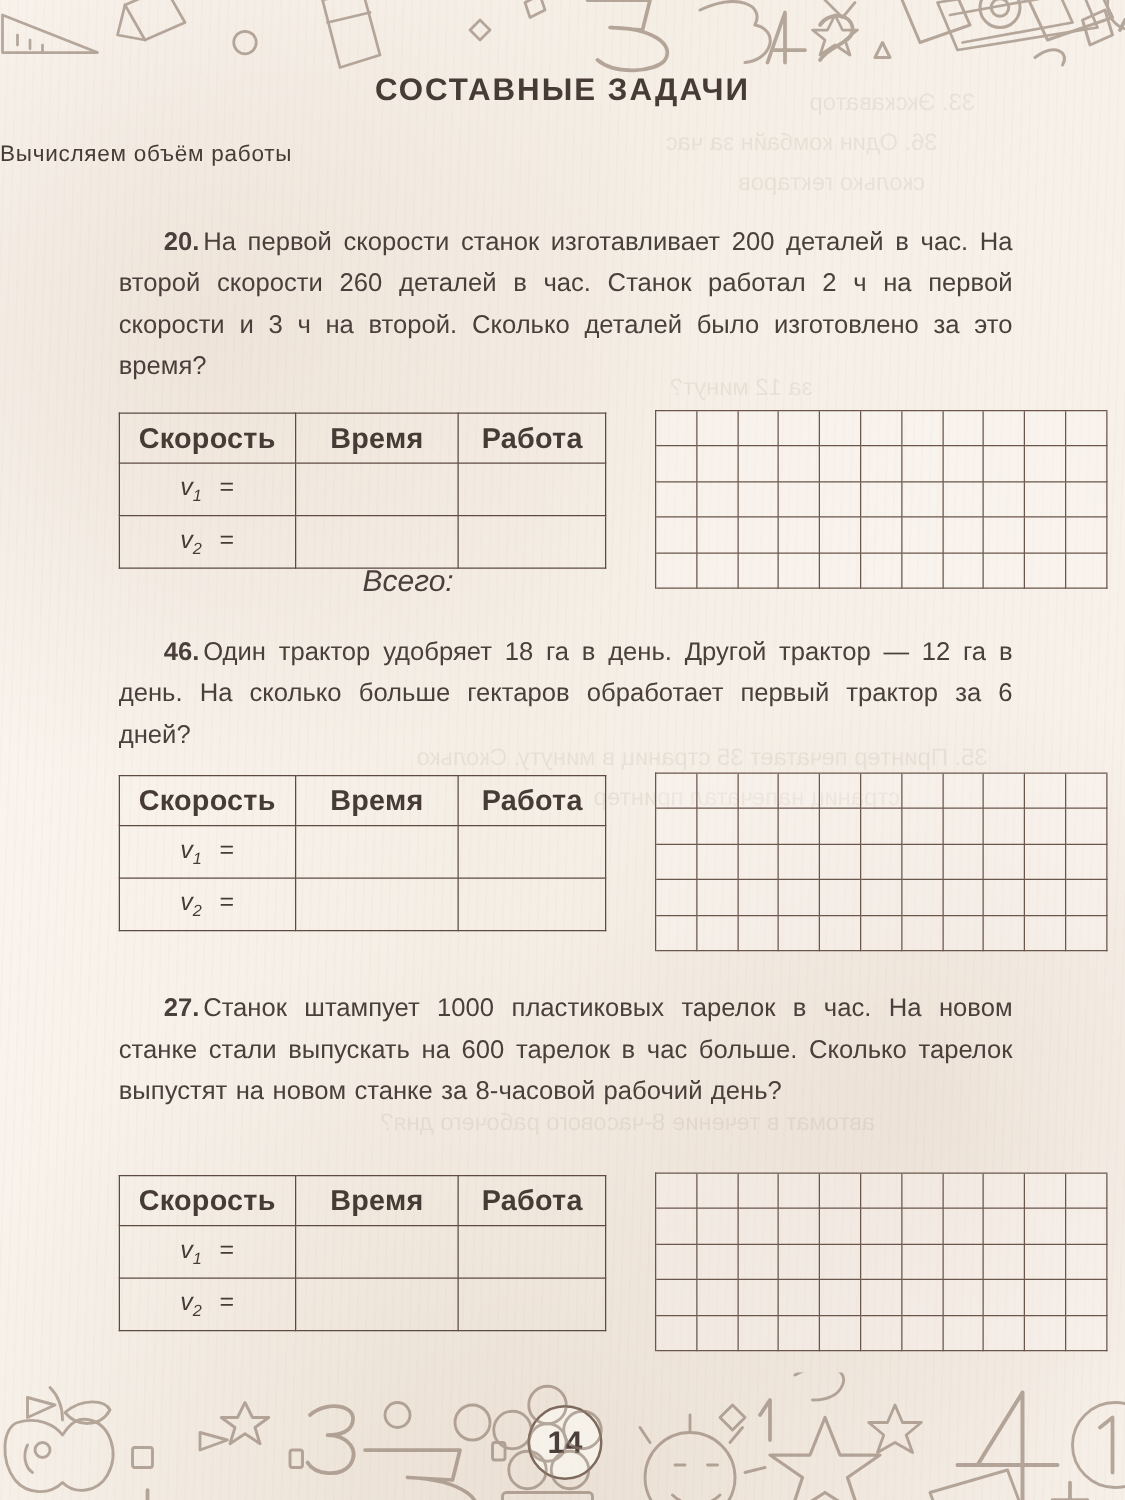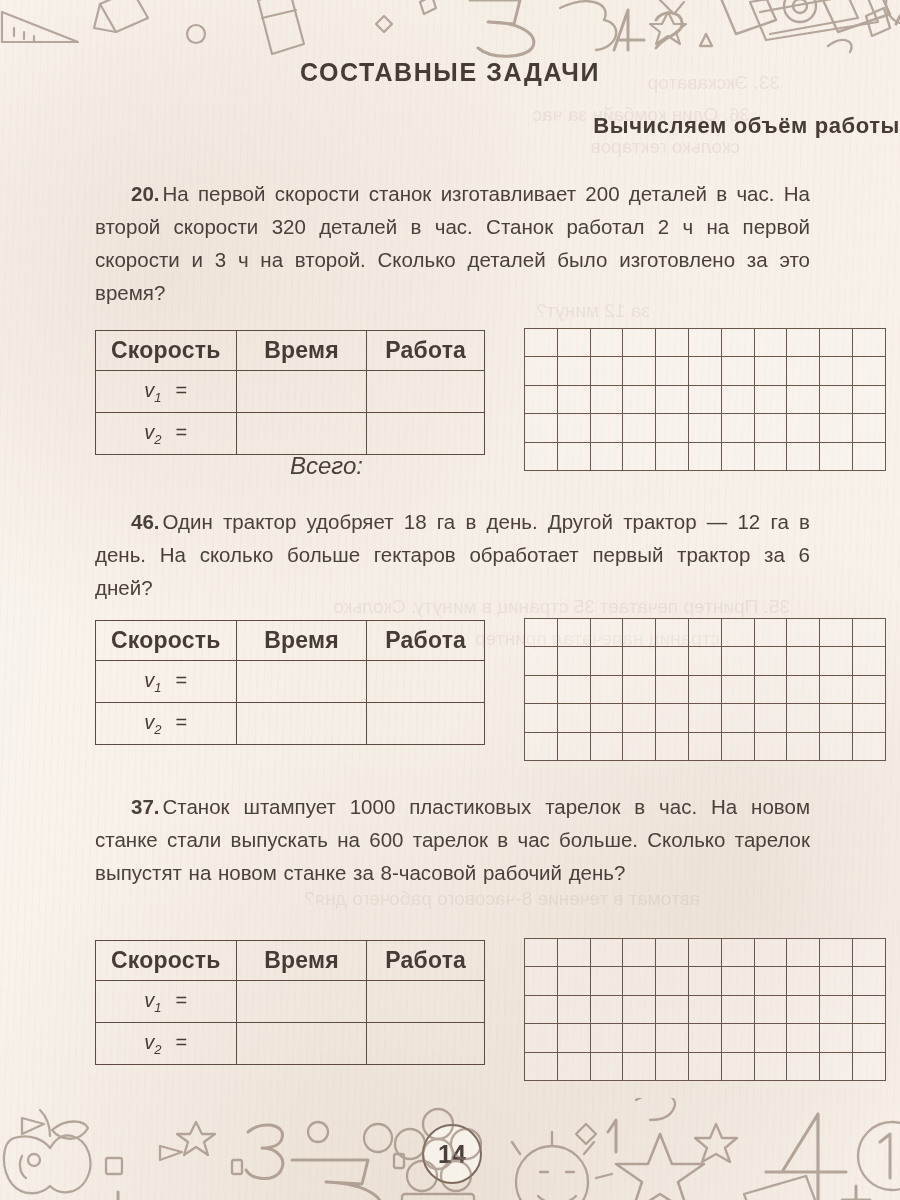--- a/index.html
+++ b/index.html
@@ -71,23 +71,23 @@
     text-align: center;
     font-size: 25px;
     font-weight: bold;
     letter-spacing: 1.6px;
     color: #463b35;
   }
   .page-subtitle {
     position: absolute;
     left: 0; right: 0;
     top: 113px;
-    text-align: right;
-    font-size: 22px;
-    font-weight: bold;
+    text-align: left;
+    font-size: 18px;
+    font-weight: normal;
     letter-spacing: 0.6px;
     color: #463b35;
   }
 
   .problem-text {
     position: absolute;
     left: 95px;
     width: 715px;
     font-size: 20.5px;
     line-height: 33px;
@@ -247,21 +247,21 @@
       <path d="M896 26 L900 18"></path>
     </g>
   </svg>
 
   <div class="content">
 
     <div class="page-title">СОСТАВНЫЕ ЗАДАЧИ</div>
     <div class="page-subtitle">Вычисляем объём работы</div>
 
     <div class="problem-text" style="top:177px;">
-      <span class="num">20.</span><span>На первой скорости станок изготавливает 200 деталей в час. На второй скорости 320 деталей в час. Станок работал 2 ч на первой скорости и 3 ч на второй. Сколько деталей было изготовлено за это время?</span>
+      <span class="num">20.</span><span>На первой скорости станок изготавливает 200 деталей в час. На второй скорости 260 деталей в час. Станок работал 2 ч на первой скорости и 3 ч на второй. Сколько деталей было изготовлено за это время?</span>
     </div>
 
     <table class="work-table" style="left:95px; top:330px;">
       <tbody>
           <tr>
         <th class="col-speed">Скорость</th>
         <th class="col-time">Время</th>
         <th class="col-work">Работа</th>
       </tr>
       <tr>
@@ -413,21 +413,21 @@
         <div class="cell"></div>
         <div class="cell"></div>
         <div class="cell"></div>
         <div class="cell"></div>
         <div class="cell"></div>
         <div class="cell"></div>
         <div class="cell"></div>
       </div>
 
     <div class="problem-text" style="top:790px;">
-      <span class="num">37.</span><span>Станок штампует 1000 пластиковых тарелок в час. На новом станке стали выпускать на 600 тарелок в час больше. Сколько тарелок выпустят на новом станке за 8-часовой рабочий день?</span>
+      <span class="num">27.</span><span>Станок штампует 1000 пластиковых тарелок в час. На новом станке стали выпускать на 600 тарелок в час больше. Сколько тарелок выпустят на новом станке за 8-часовой рабочий день?</span>
     </div>
 
     <table class="work-table" style="left:95px; top:940px;">
       <tbody>
           <tr>
         <th class="col-speed">Скорость</th>
         <th class="col-time">Время</th>
         <th class="col-work">Работа</th>
       </tr>
       <tr>

